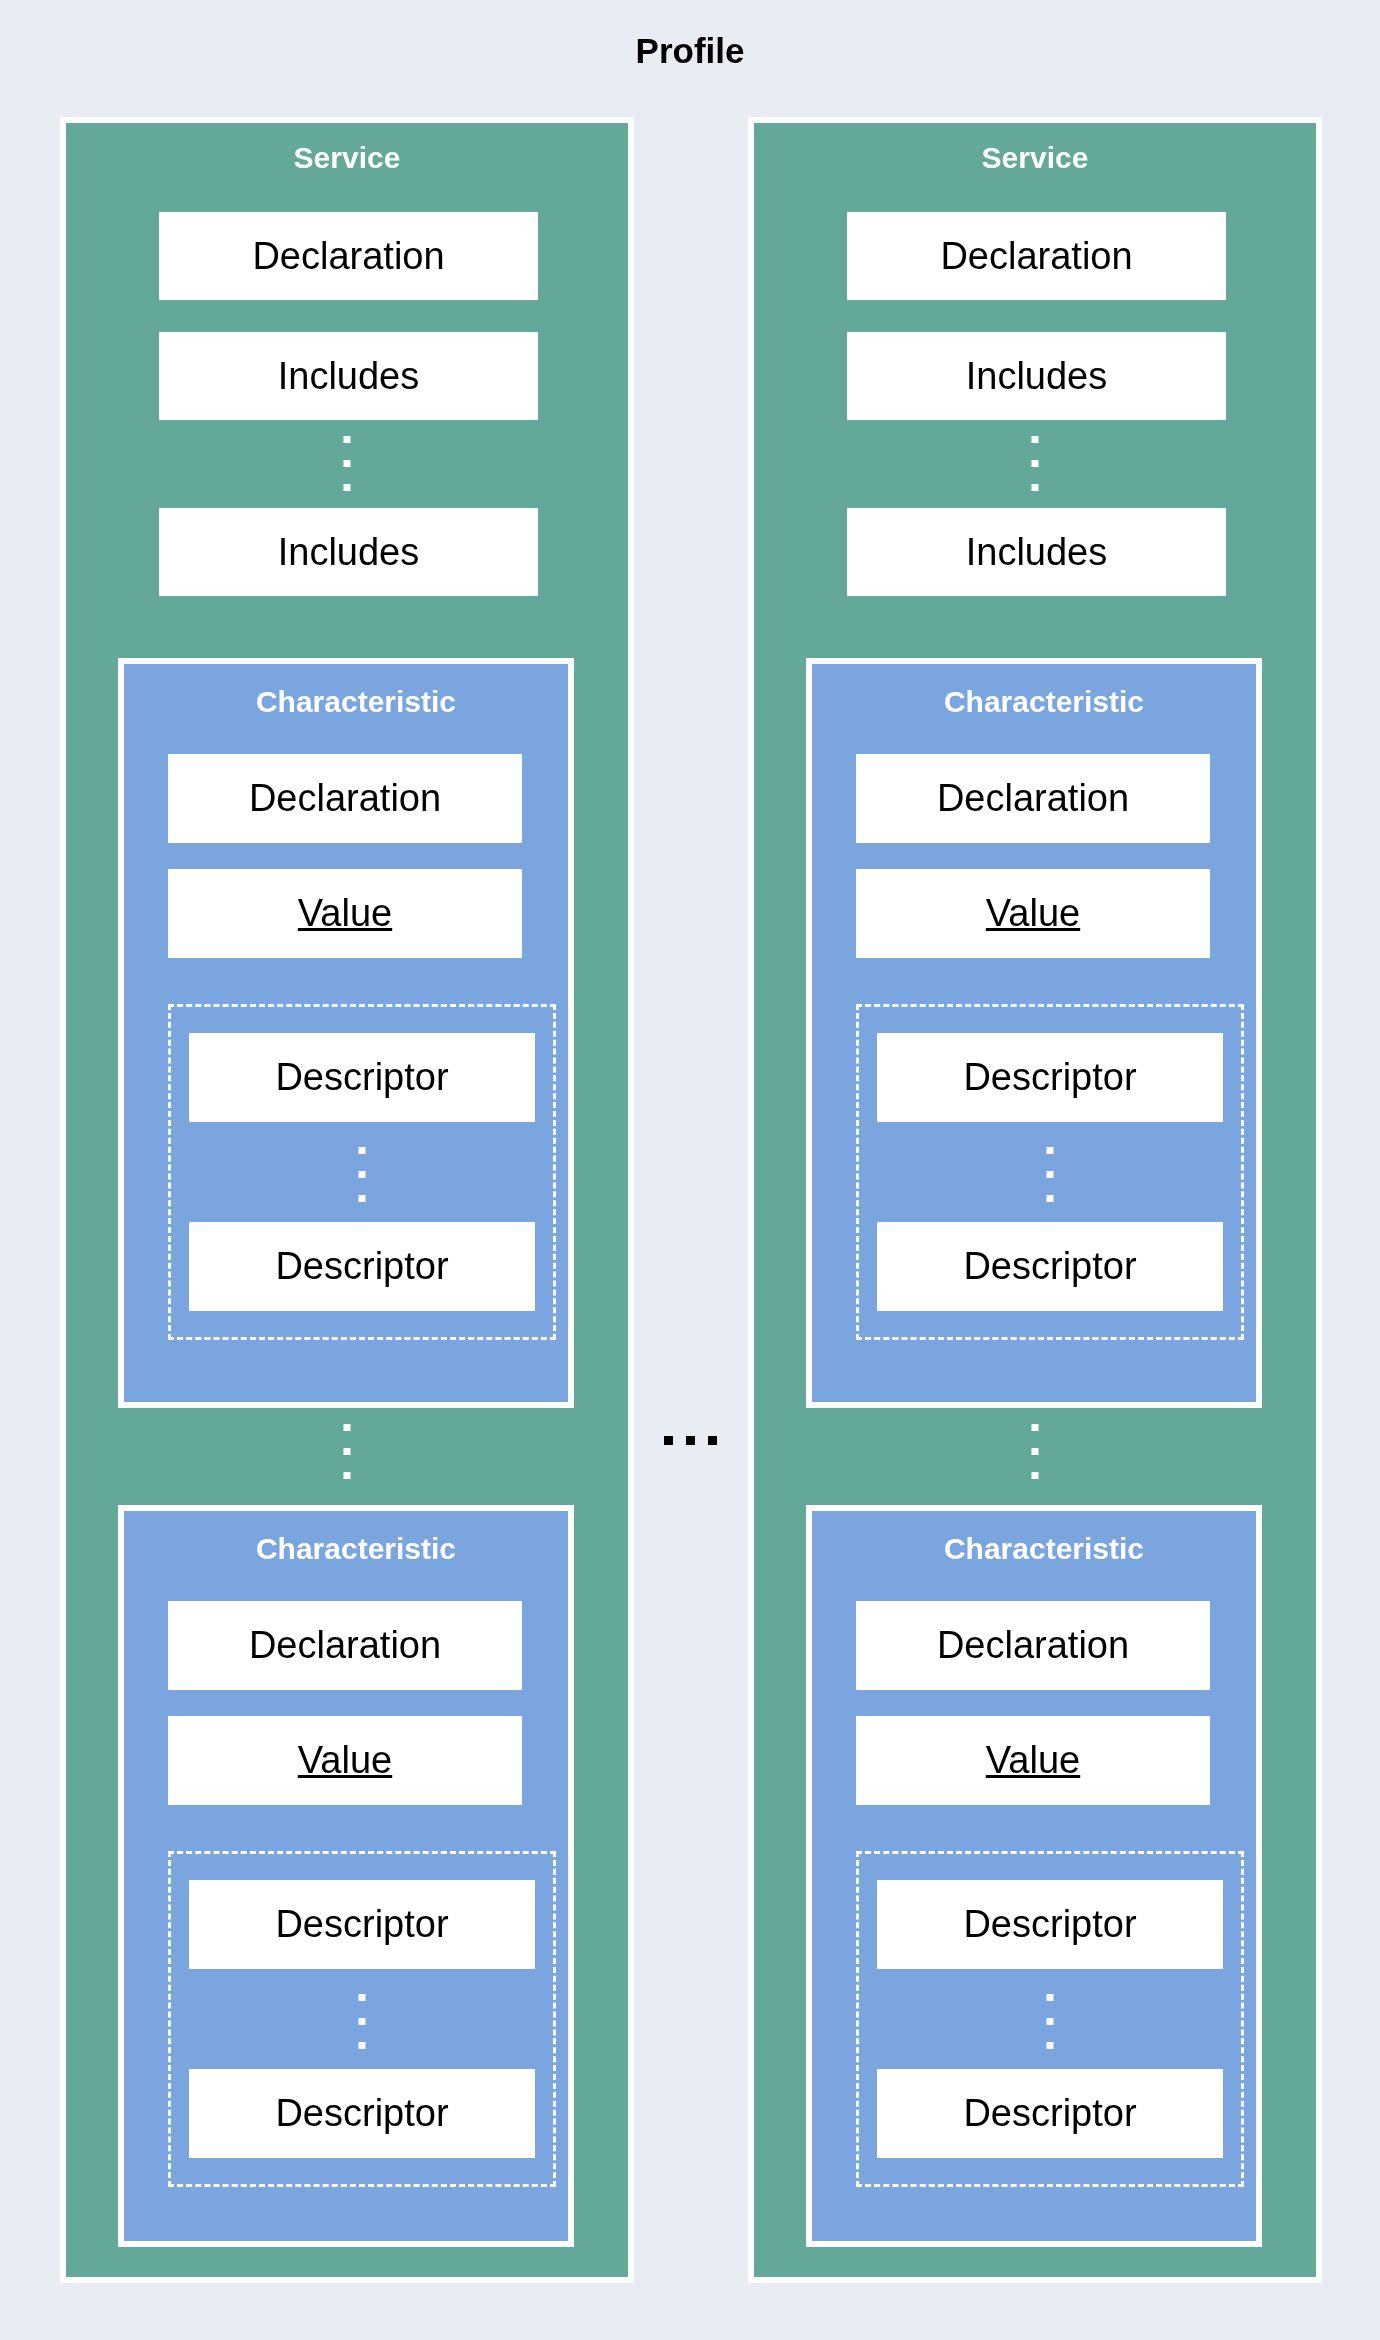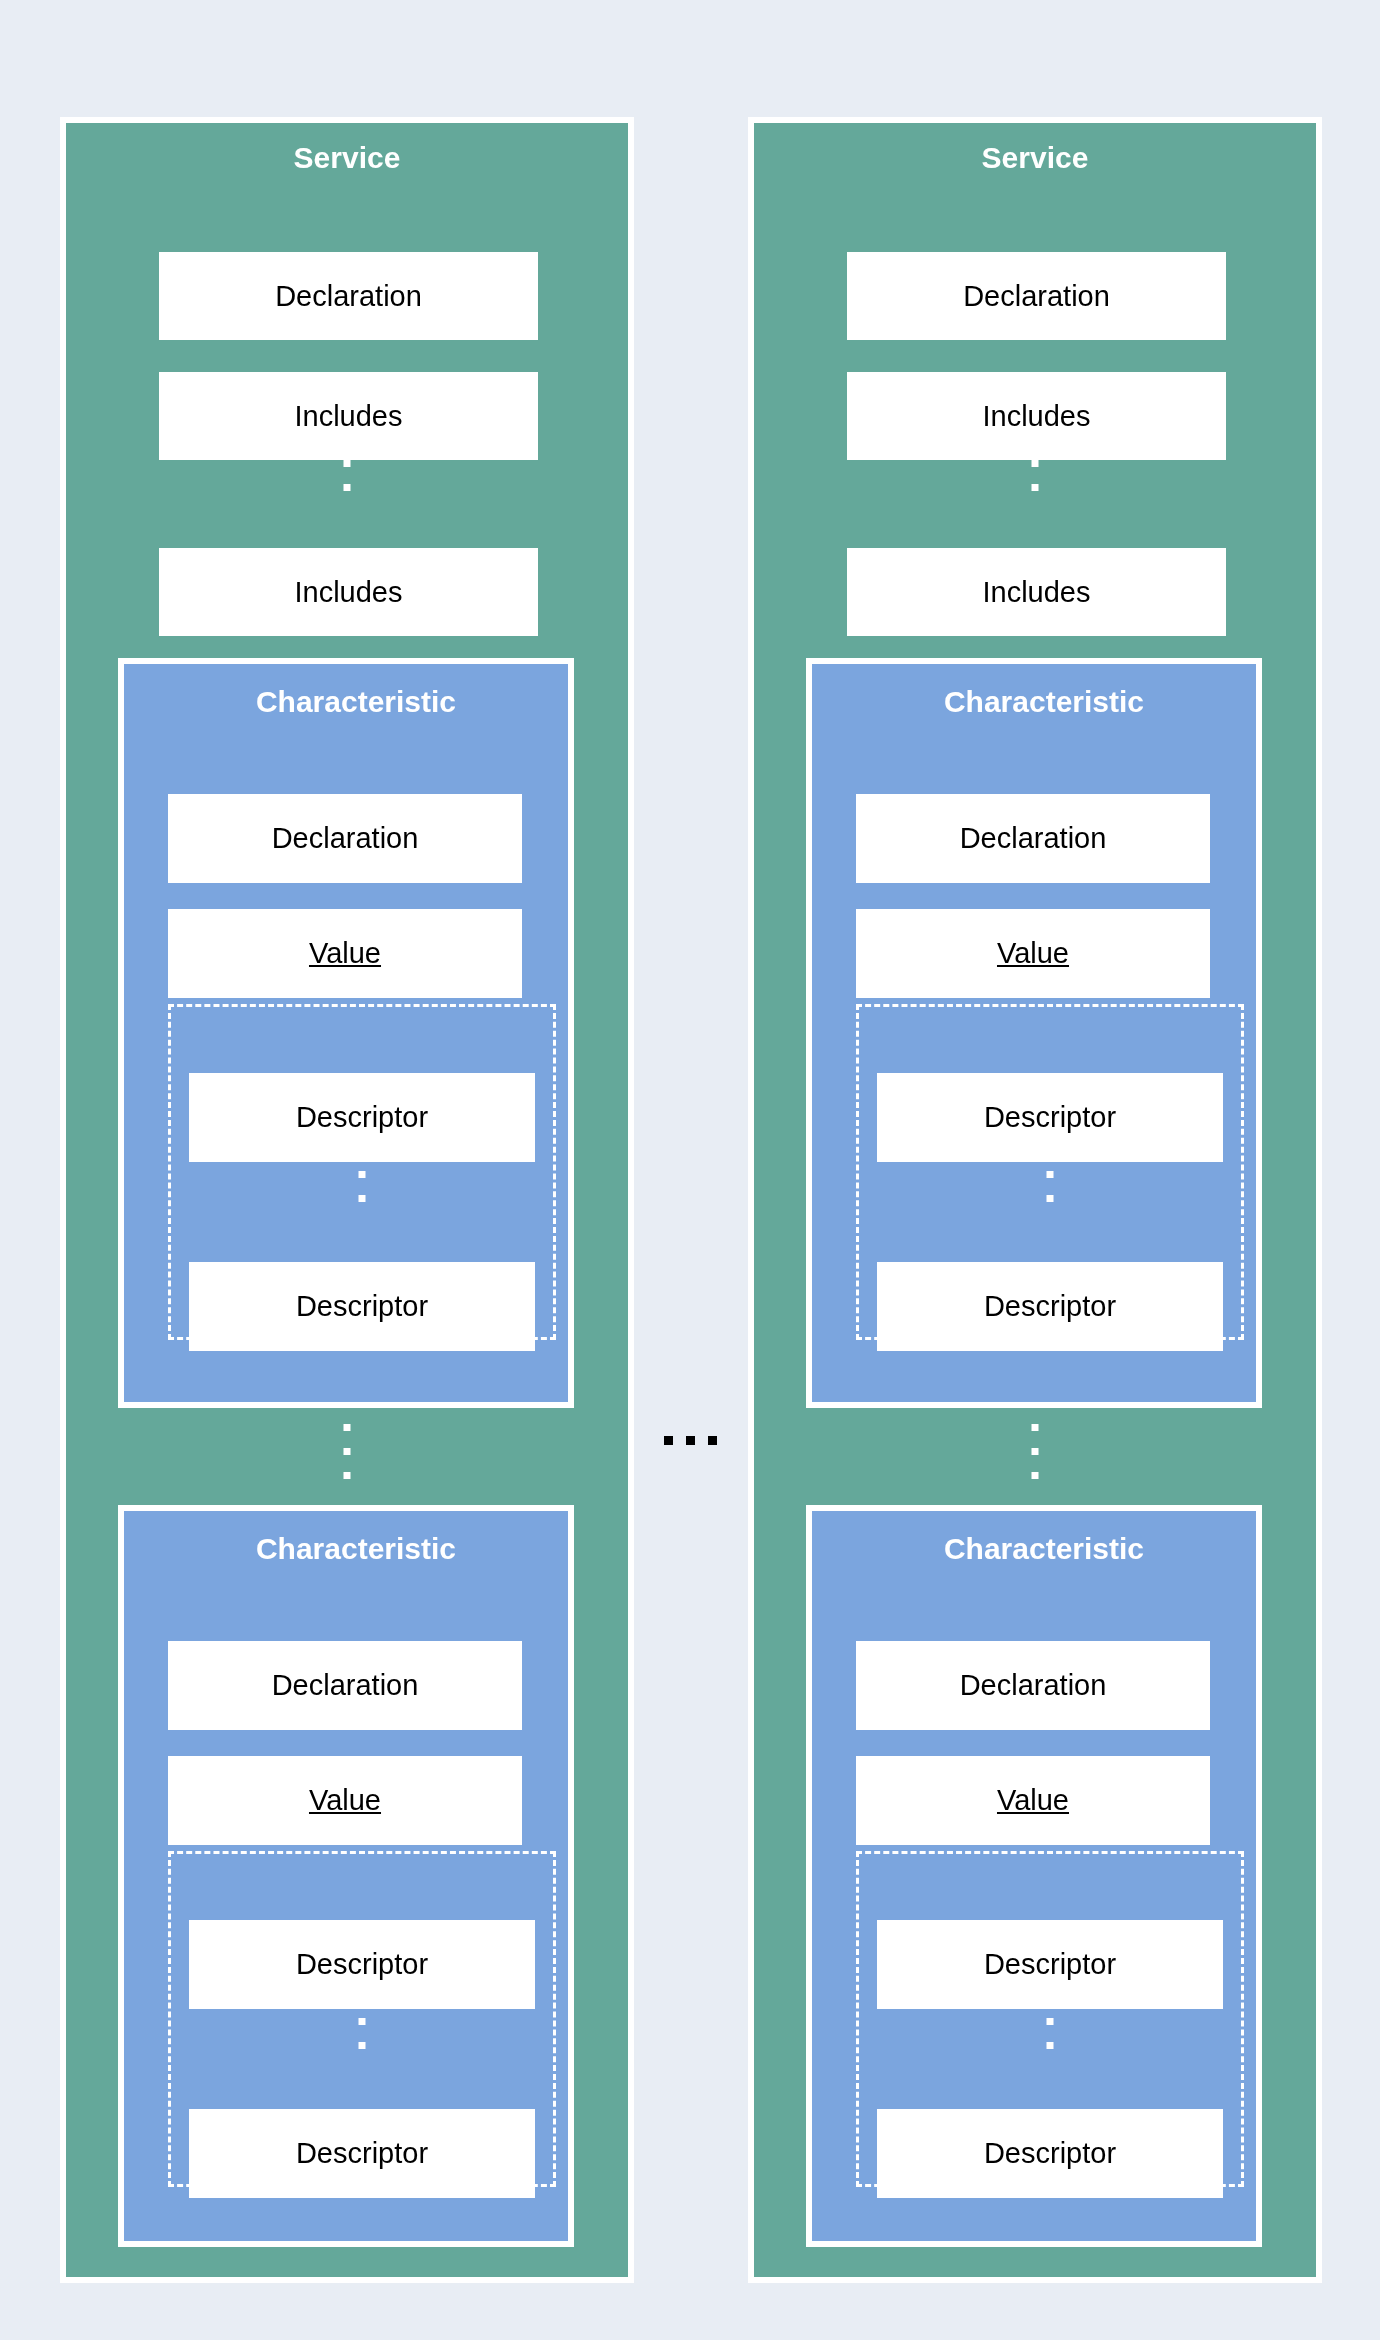--- a/index.html
+++ b/index.html
@@ -35,21 +35,21 @@
   .col-right{left:748px;}
 
   .svc-title{
     position:absolute;top:17px;left:0;width:100%;
     text-align:center;font-size:30px;font-weight:bold;color:var(--header-text);
     line-height:1.2;
   }
   .box{
     position:absolute;background:var(--box-fill);
     display:flex;align-items:center;justify-content:center;
-    font-size:29px;color:var(--text-dark);margin-top:40px;
+    font-size:38px;color:var(--text-dark);
   }
   .svc-box{left:93px;width:379px;height:88px;}
   .svc-decl{top:89px;}
   .svc-inc1{top:209px;}
   .svc-inc2{top:385px;}
 
   .v-ellipsis{
     position:absolute;left:50%;transform:translateX(-50%);
     display:flex;flex-direction:column;align-items:center;gap:17px;
   }
@@ -87,20 +87,21 @@
     position:absolute;top:1436px;left:634px;width:112px;
     display:flex;justify-content:center;align-items:flex-start;gap:13px;
   }
   .h-ellipsis i{display:block;width:9px;height:9px;background:var(--text-dark);}
 </style>
 </head>
 <body>
 
 <div class="canvas">
 
+  <div class="page-title">Profile</div>
 
   <section class="column col-left">
     <header class="svc-title">Service</header>
     <div class="box svc-box svc-decl">Declaration</div>
     <div class="box svc-box svc-inc1">Includes</div>
     <div class="v-ellipsis svc-dots">
       <i></i>
         <i></i>
         <i></i>
     </div>

